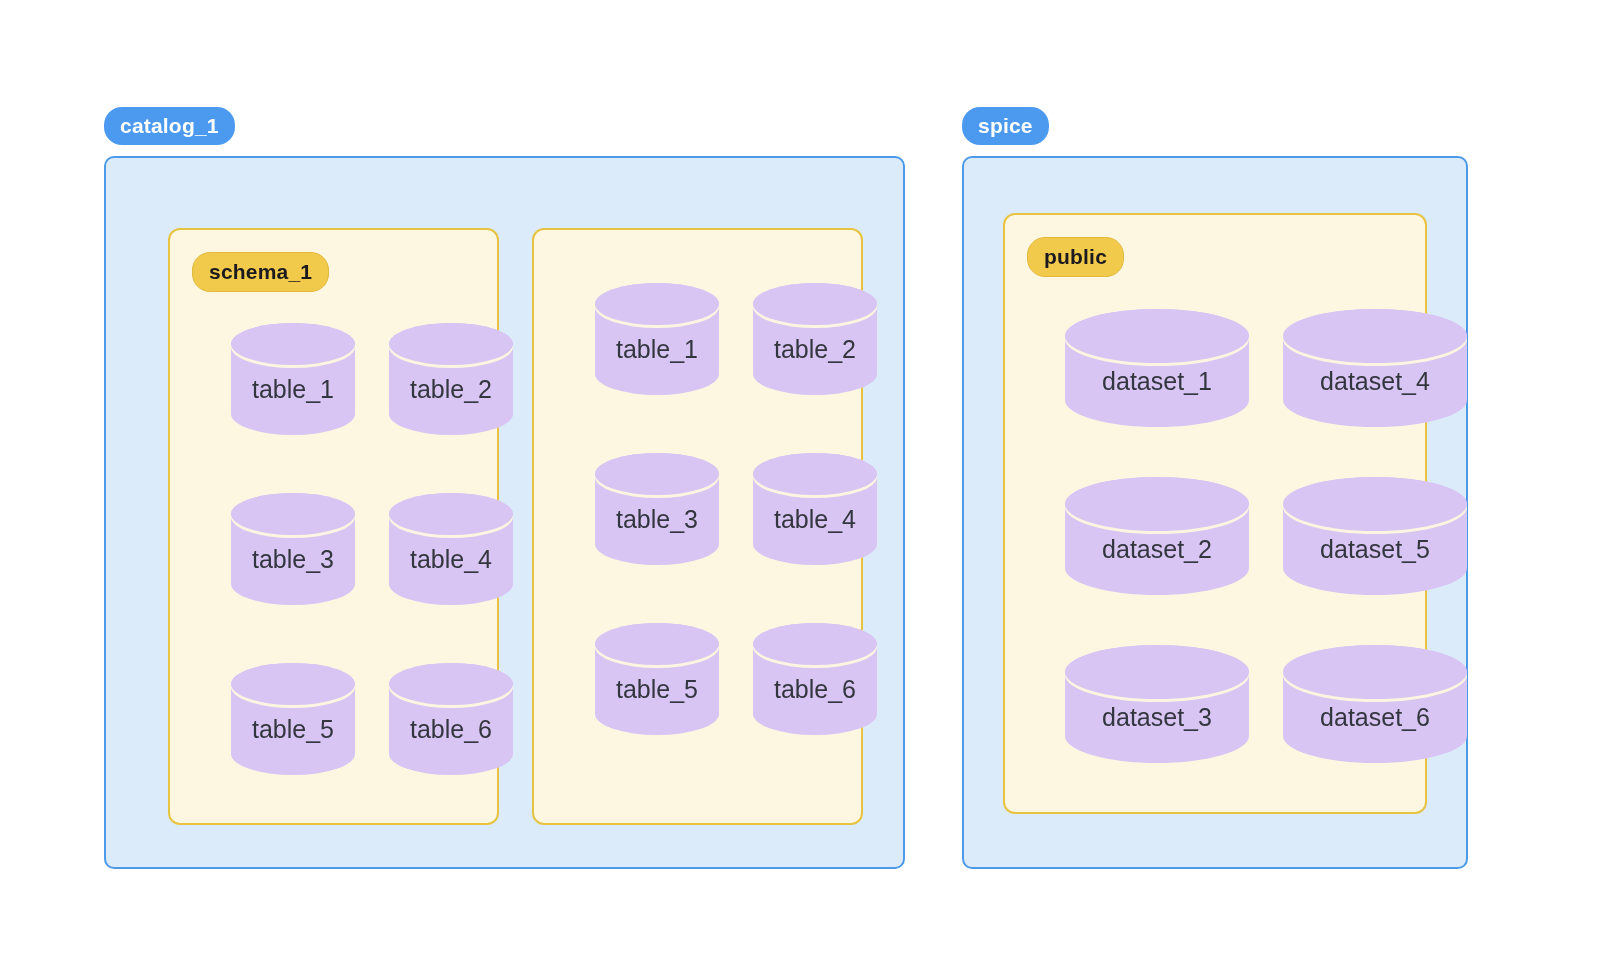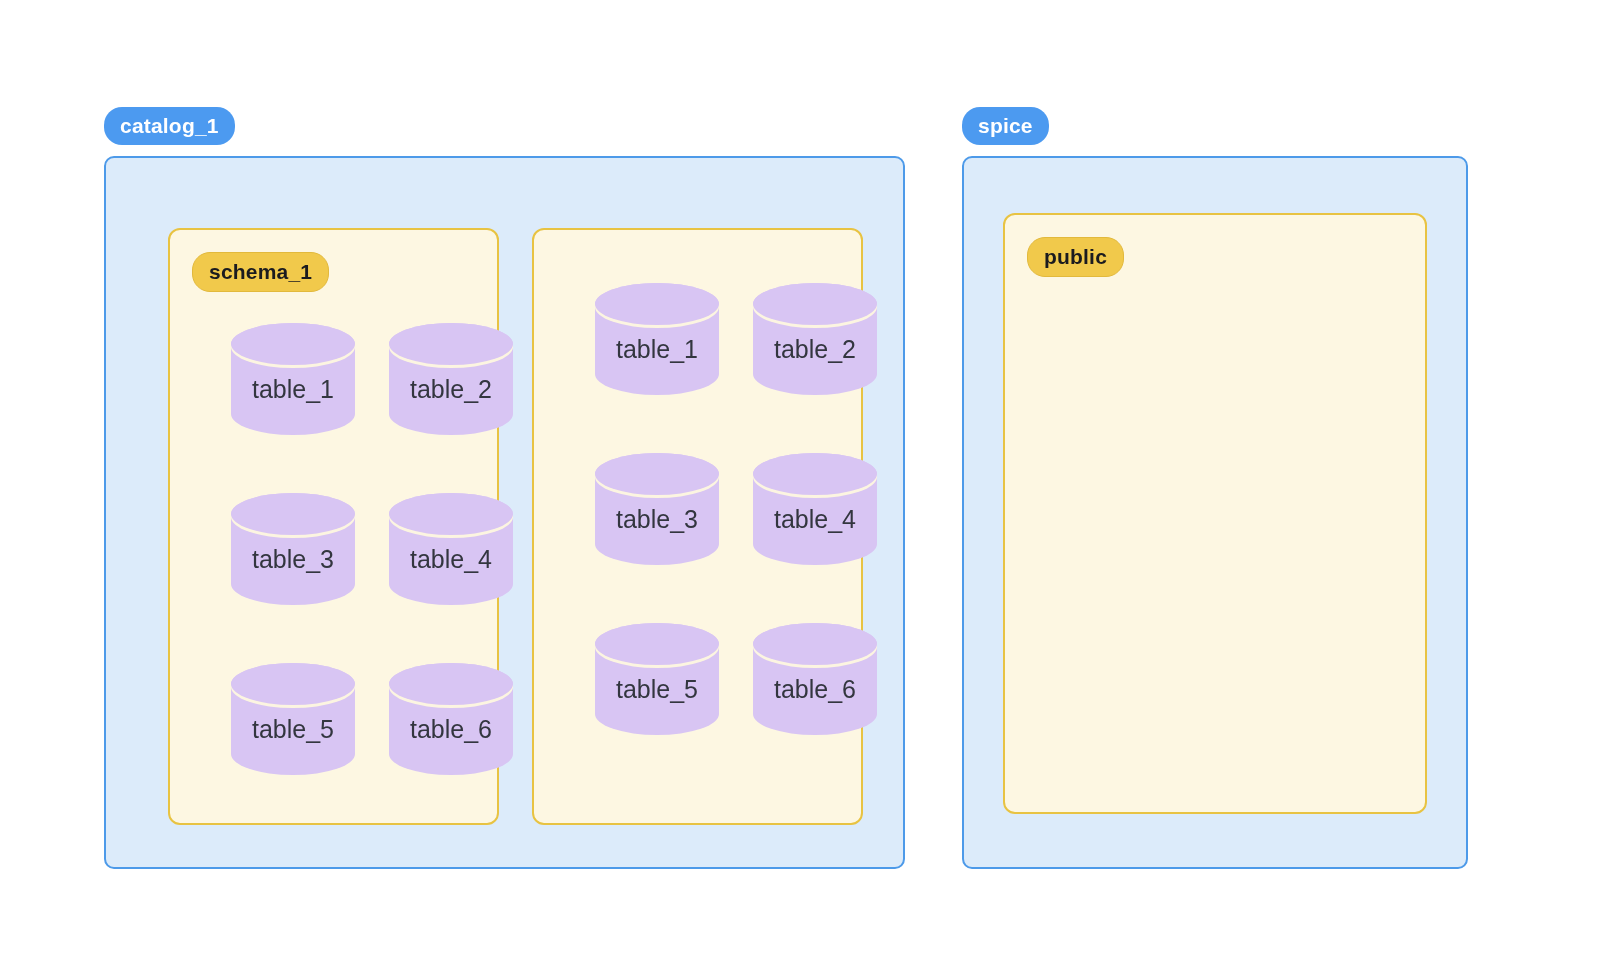--- a/index.html
+++ b/index.html
@@ -171,18 +171,38 @@
     </div>
   </section>
 
   <section class="group" style="left:962px; top:107px; width:506px;">
     <div class="badge badge-blue">spice</div>
 
     <div class="blue-box blue-box-right">
 
       <div class="yellow-box public-box">
         <div class="badge badge-gold">public</div>
+        <div class="grid-datasets">
+          <div class="cyl cyl-dataset">
+            <span class="cyl-label">dataset_1</span>
+          </div>
+          <div class="cyl cyl-dataset">
+            <span class="cyl-label">dataset_2</span>
+          </div>
+          <div class="cyl cyl-dataset">
+            <span class="cyl-label">dataset_3</span>
+          </div>
+          <div class="cyl cyl-dataset">
+            <span class="cyl-label">dataset_4</span>
+          </div>
+          <div class="cyl cyl-dataset">
+            <span class="cyl-label">dataset_5</span>
+          </div>
+          <div class="cyl cyl-dataset">
+            <span class="cyl-label">dataset_6</span>
+          </div>
+        </div>
       </div>
 
     </div>
   </section>
 
 </div>
 
 </body></html>

